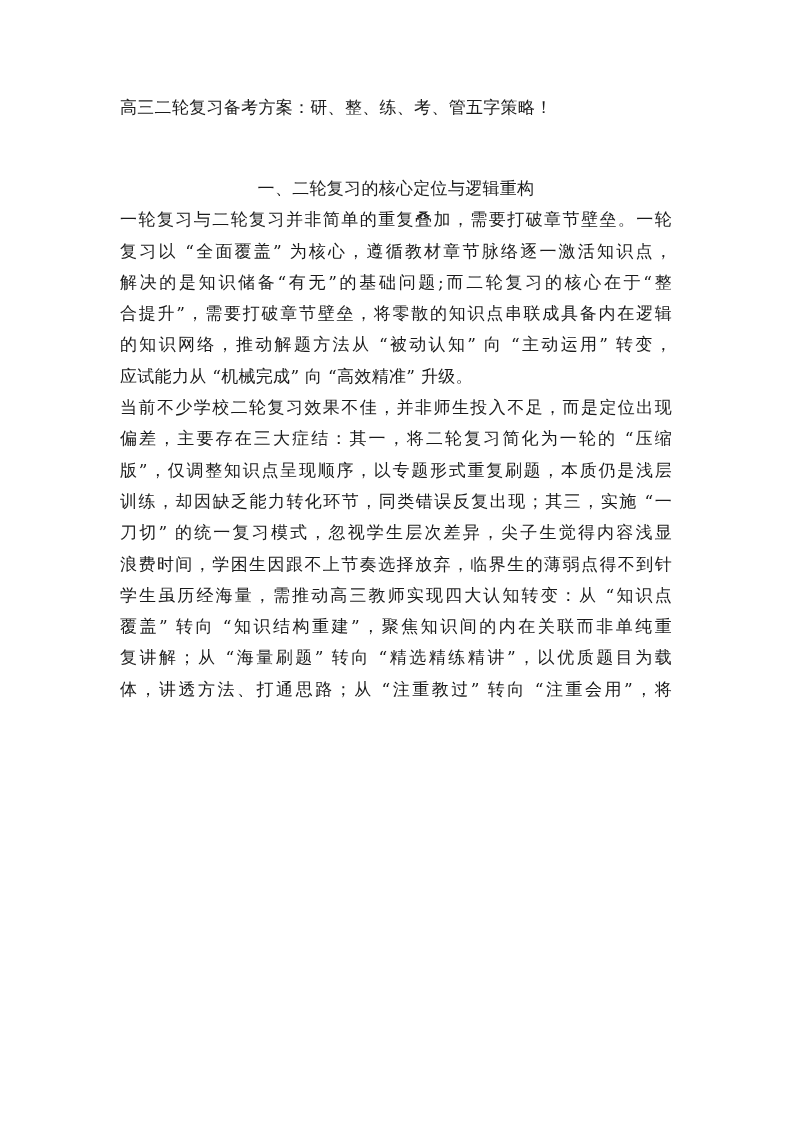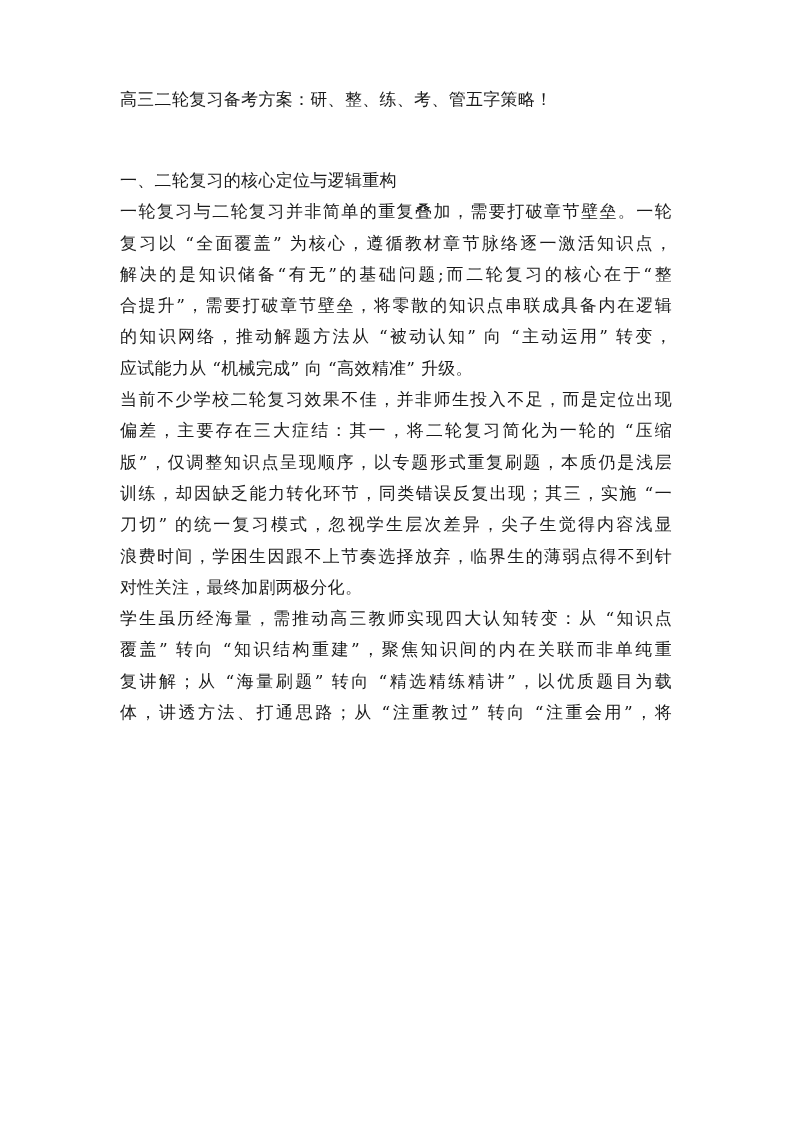--- a/index.html
+++ b/index.html
@@ -1,39 +1,40 @@
 <!DOCTYPE html>
 <html><head>
 <meta charset="utf-8">
 <style>
   html, body { margin: 0; padding: 0; background: #ffffff; }
   body { width: 793px; height: 1122px; position: relative; overflow: hidden; }
   .page {
     position: absolute;
     left: 120px;
-    top: 84px;
+    top: 92px;
     width: 552px;
     font-family: "DejaVu Serif", "Liberation Serif", serif;
     color: #1a1a1a;
     font-size: 17px;
   }
   .title {
     margin: 0;
     font-size: 17px;
     font-weight: normal;
     line-height: 31px;
     height: 31px;
     letter-spacing: 0.3px;
   }
   .section-heading {
     margin: 50px 0 0 0;
     font-size: 17px;
     font-weight: normal;
     line-height: 31.3px;
     letter-spacing: 0.3px;
+    text-align: center;
   }
   .para {
     margin: 0;
     line-height: 31.3px;
     text-align: justify;
     text-align-last: left;
     letter-spacing: 0.3px;
   }
   .line {
     display: block;
@@ -61,21 +62,20 @@
     <span class="line last">应试能力从 “机械完成” 向 “高效精准” 升级。</span>
   </p>
 
   <p class="para">
     <span class="line">当前不少学校二轮复习效果不佳，并非师生投入不足，而是定位出现</span>
     <span class="line">偏差，主要存在三大症结：其一，将二轮复习简化为一轮的 “压缩</span>
     <span class="line">版”，仅调整知识点呈现顺序，以专题形式重复刷题，本质仍是浅层</span>
     <span class="line">训练，却因缺乏能力转化环节，同类错误反复出现；其三，实施 “一</span>
     <span class="line">刀切” 的统一复习模式，忽视学生层次差异，尖子生觉得内容浅显</span>
     <span class="line">浪费时间，学困生因跟不上节奏选择放弃，临界生的薄弱点得不到针</span>
-    <span class="line last">对性关注，最终加剧两极分化。</span>
   </p>
 
   <p class="para">
     <span class="line">学生虽历经海量，需推动高三教师实现四大认知转变：从 “知识点</span>
     <span class="line">覆盖” 转向 “知识结构重建”，聚焦知识间的内在关联而非单纯重</span>
     <span class="line">复讲解；从 “海量刷题” 转向 “精选精练精讲”，以优质题目为载</span>
     <span class="line">体，讲透方法、打通思路；从 “注重教过” 转向 “注重会用”，将</span>
   </p>
 </div>
 

